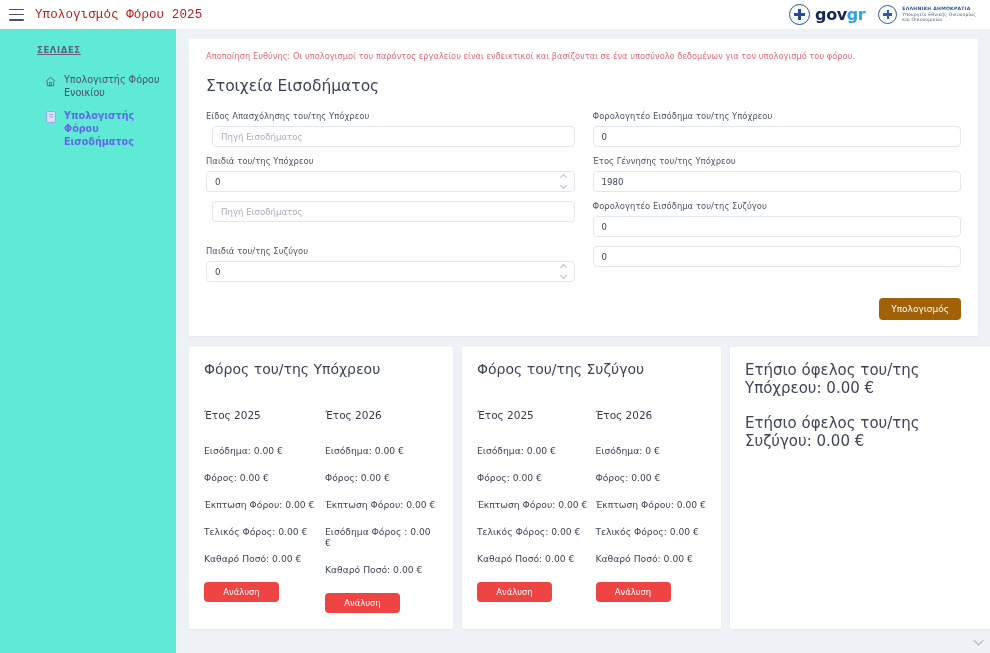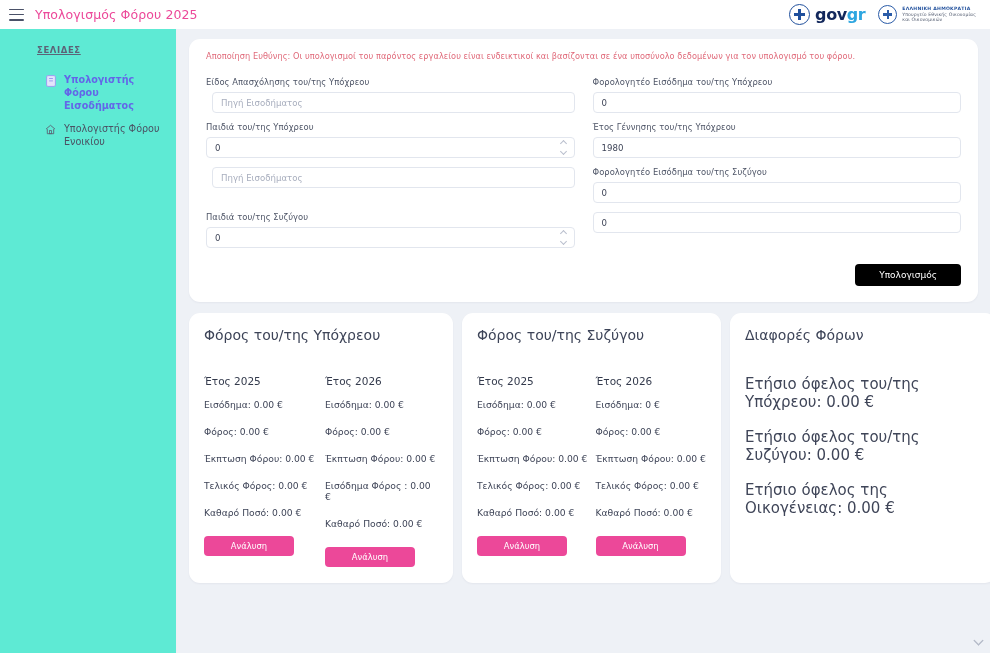--- a/index.html
+++ b/index.html
@@ -23,22 +23,23 @@
     z-index: 5;
   }
   .hamburger {
     width: 15px; height: 12px;
     display: flex; flex-direction: column; justify-content: space-between;
     margin-right: 11px;
     cursor: pointer;
   }
   .hamburger span { display: block; height: 1.6px; background: #4a5168; border-radius: 1px; }
   .app-title {
-    font-size: 12.5px; color: #ec4899; letter-spacing: .1px;
+    font-size: 12.5px; color: #b91c1c; letter-spacing: .1px;
     white-space: nowrap;
+    font-family: Liberation Mono, monospace;
   }
   .brand-area {
     margin-left: auto;
     display: flex; align-items: center; gap: 13px;
     padding-right: 4px;
   }
   .govgr { display: flex; align-items: center; gap: 5px; }
   .gov-seal {
     width: 21px; height: 21px; border-radius: 50%;
     background: #ffffff;
@@ -111,21 +112,21 @@
 
   
   .main {
     flex: 1 1 auto;
     background: #eef1f6;
     padding: 10px 12px 0 12px;
     overflow: hidden;
   }
   .card {
     background: #ffffff;
-    border-radius: 11px;
+    border-radius: 1px;
     box-shadow: 0 1px 2px rgba(30,40,70,.05);
   }
 
   
   .form-card { padding: 12px 17px 16px 17px; }
   .disclaimer {
     color: #e06a7a; font-size: 8.2px; letter-spacing: .05px;
     margin-bottom: 16px;
   }
   .section-title {
@@ -169,47 +170,47 @@
   }
   .spin i {
     display: block; width: 5px; height: 5px;
     border-left: 1.2px solid #b9bfcd; border-top: 1.2px solid #b9bfcd;
   }
   .spin i.up { transform: rotate(45deg); }
   .spin i.down { transform: rotate(225deg); }
 
   .calc-row { display: flex; justify-content: flex-end; margin-top: 7px; }
   .btn-primary {
-    background: #000000; color: #fff;
+    background: #a16207; color: #fff;
     border: none; border-radius: 4px;
     font-size: 9px; font-family: inherit;
-    padding: 6px 24px;
+    padding: 6px 12px;
     cursor: pointer;
   }
 
   
   .results {
     display: grid;
     grid-template-columns: 264px 259px 266px;
     gap: 9px;
     margin-top: 11px;
   }
   .res-card { padding: 14px 15px 16px 15px; }
   .res-title {
     font-size: 14px; color: #3d4458; margin-bottom: 32px; font-weight: normal;
   }
   .two-col { display: grid; grid-template-columns: 1fr 1fr; column-gap: 8px; }
-  .year-head { font-size: 10.5px; color: #333a4c; margin-bottom: 12px; }
+  .year-head { font-size: 10.5px; color: #333a4c; margin-bottom: 24px; }
   .res-line { font-size: 9.2px; color: #3f4558; margin-bottom: 16px; }
   .btn-small {
-    background: #ec4899; color: #fff;
+    background: #ef4444; color: #fff;
     border: none; border-radius: 4px;
     font-size: 8.4px; font-family: inherit;
     padding: 5px 0;
-    width: 90px;
+    width: 75px;
     cursor: pointer;
     margin-top: 2px;
   }
   .diff-line { font-size: 15px; color: #3f4558; margin-bottom: 17px; }
 </style>
 </head>
 <body>
 
 <div class="topbar">
   <div class="hamburger">
@@ -238,48 +239,49 @@
         <div class="l3">και Οικονομικών</div>
       </div>
     </div>
   </div>
 </div>
 
 <div class="shell">
 
   <div class="sidebar">
     <div class="sidebar-heading">ΣΕΛΙΔΕΣ</div>
+
+    <div class="nav-item inactive">
+      <span class="nav-ico">
+        <svg width="11" height="11" viewBox="0 0 11 11">
+          <path d="M1 5.1 L5.5 1.3 L10 5.1" fill="none" stroke="#5b6274" stroke-width="0.9" stroke-linejoin="round"></path>
+          <path d="M2.3 5.1 V9.7 H8.7 V5.1" fill="none" stroke="#5b6274" stroke-width="0.9" stroke-linejoin="round"></path>
+          <rect x="4.5" y="6.6" width="2" height="3.1" fill="none" stroke="#5b6274" stroke-width="0.8"></rect>
+        </svg>
+      </span>
+      <span class="nav-label">Υπολογιστής Φόρου Ενοικίου</span>
+    </div>
 
     <div class="nav-item active">
       <span class="nav-ico">
         <svg width="10" height="12" viewBox="0 0 10 12">
           <rect x="0.6" y="0.6" width="8.8" height="10.8" rx="1.3" fill="#e3e4fb" stroke="#9a9ef0" stroke-width="1"></rect>
           <rect x="3.1" y="3" width="3.8" height="1" fill="#9a9ef0"></rect>
           <rect x="3.1" y="5.4" width="3.8" height="1" fill="#9a9ef0"></rect>
         </svg>
       </span>
       <span class="nav-label">Υπολογιστής Φόρου Εισοδήματος</span>
     </div>
-
-    <div class="nav-item inactive">
-      <span class="nav-ico">
-        <svg width="11" height="11" viewBox="0 0 11 11">
-          <path d="M1 5.1 L5.5 1.3 L10 5.1" fill="none" stroke="#5b6274" stroke-width="0.9" stroke-linejoin="round"></path>
-          <path d="M2.3 5.1 V9.7 H8.7 V5.1" fill="none" stroke="#5b6274" stroke-width="0.9" stroke-linejoin="round"></path>
-          <rect x="4.5" y="6.6" width="2" height="3.1" fill="none" stroke="#5b6274" stroke-width="0.8"></rect>
-        </svg>
-      </span>
-      <span class="nav-label">Υπολογιστής Φόρου Ενοικίου</span>
-    </div>
   </div>
 
   <div class="main">
 
     <div class="card form-card">
       <div class="disclaimer">Αποποίηση Ευθύνης: Οι υπολογισμοί του παρόντος εργαλείου είναι ενδεικτικοί και βασίζονται σε ένα υποσύνολο δεδομένων για τον υπολογισμό του φόρου.</div>
+      <div class="section-title">Στοιχεία Εισοδήματος</div>
 
       <div class="grid">
 
         <div class="field">
           <label>Είδος Απασχόλησης του/της Υπόχρεου</label>
           <div class="ctrl placeholder">Πηγή Εισοδήματος</div>
           <span class="chev" style="top:auto;bottom:9px;margin-top:0;"></span>
         </div>
 
         <div class="field">
@@ -379,21 +381,19 @@
             <div class="res-line">Φόρος: 0.00 €</div>
             <div class="res-line">Έκπτωση Φόρου: 0.00 €</div>
             <div class="res-line">Τελικός Φόρος: 0.00 €</div>
             <div class="res-line">Καθαρό Ποσό: 0.00 €</div>
             <button class="btn-small">Ανάλυση</button>
           </div>
         </div>
       </div>
 
       <div class="card res-card">
-        <div class="res-title">Διαφορές Φόρων</div>
         <div class="diff-line">Ετήσιο όφελος του/της Υπόχρεου: 0.00 €</div>
         <div class="diff-line">Ετήσιο όφελος του/της Συζύγου: 0.00 €</div>
-        <div class="diff-line">Ετήσιο όφελος της Οικογένειας: 0.00 €</div>
       </div>
 
     </div>
   </div>
 </div>
 
 </body></html>

